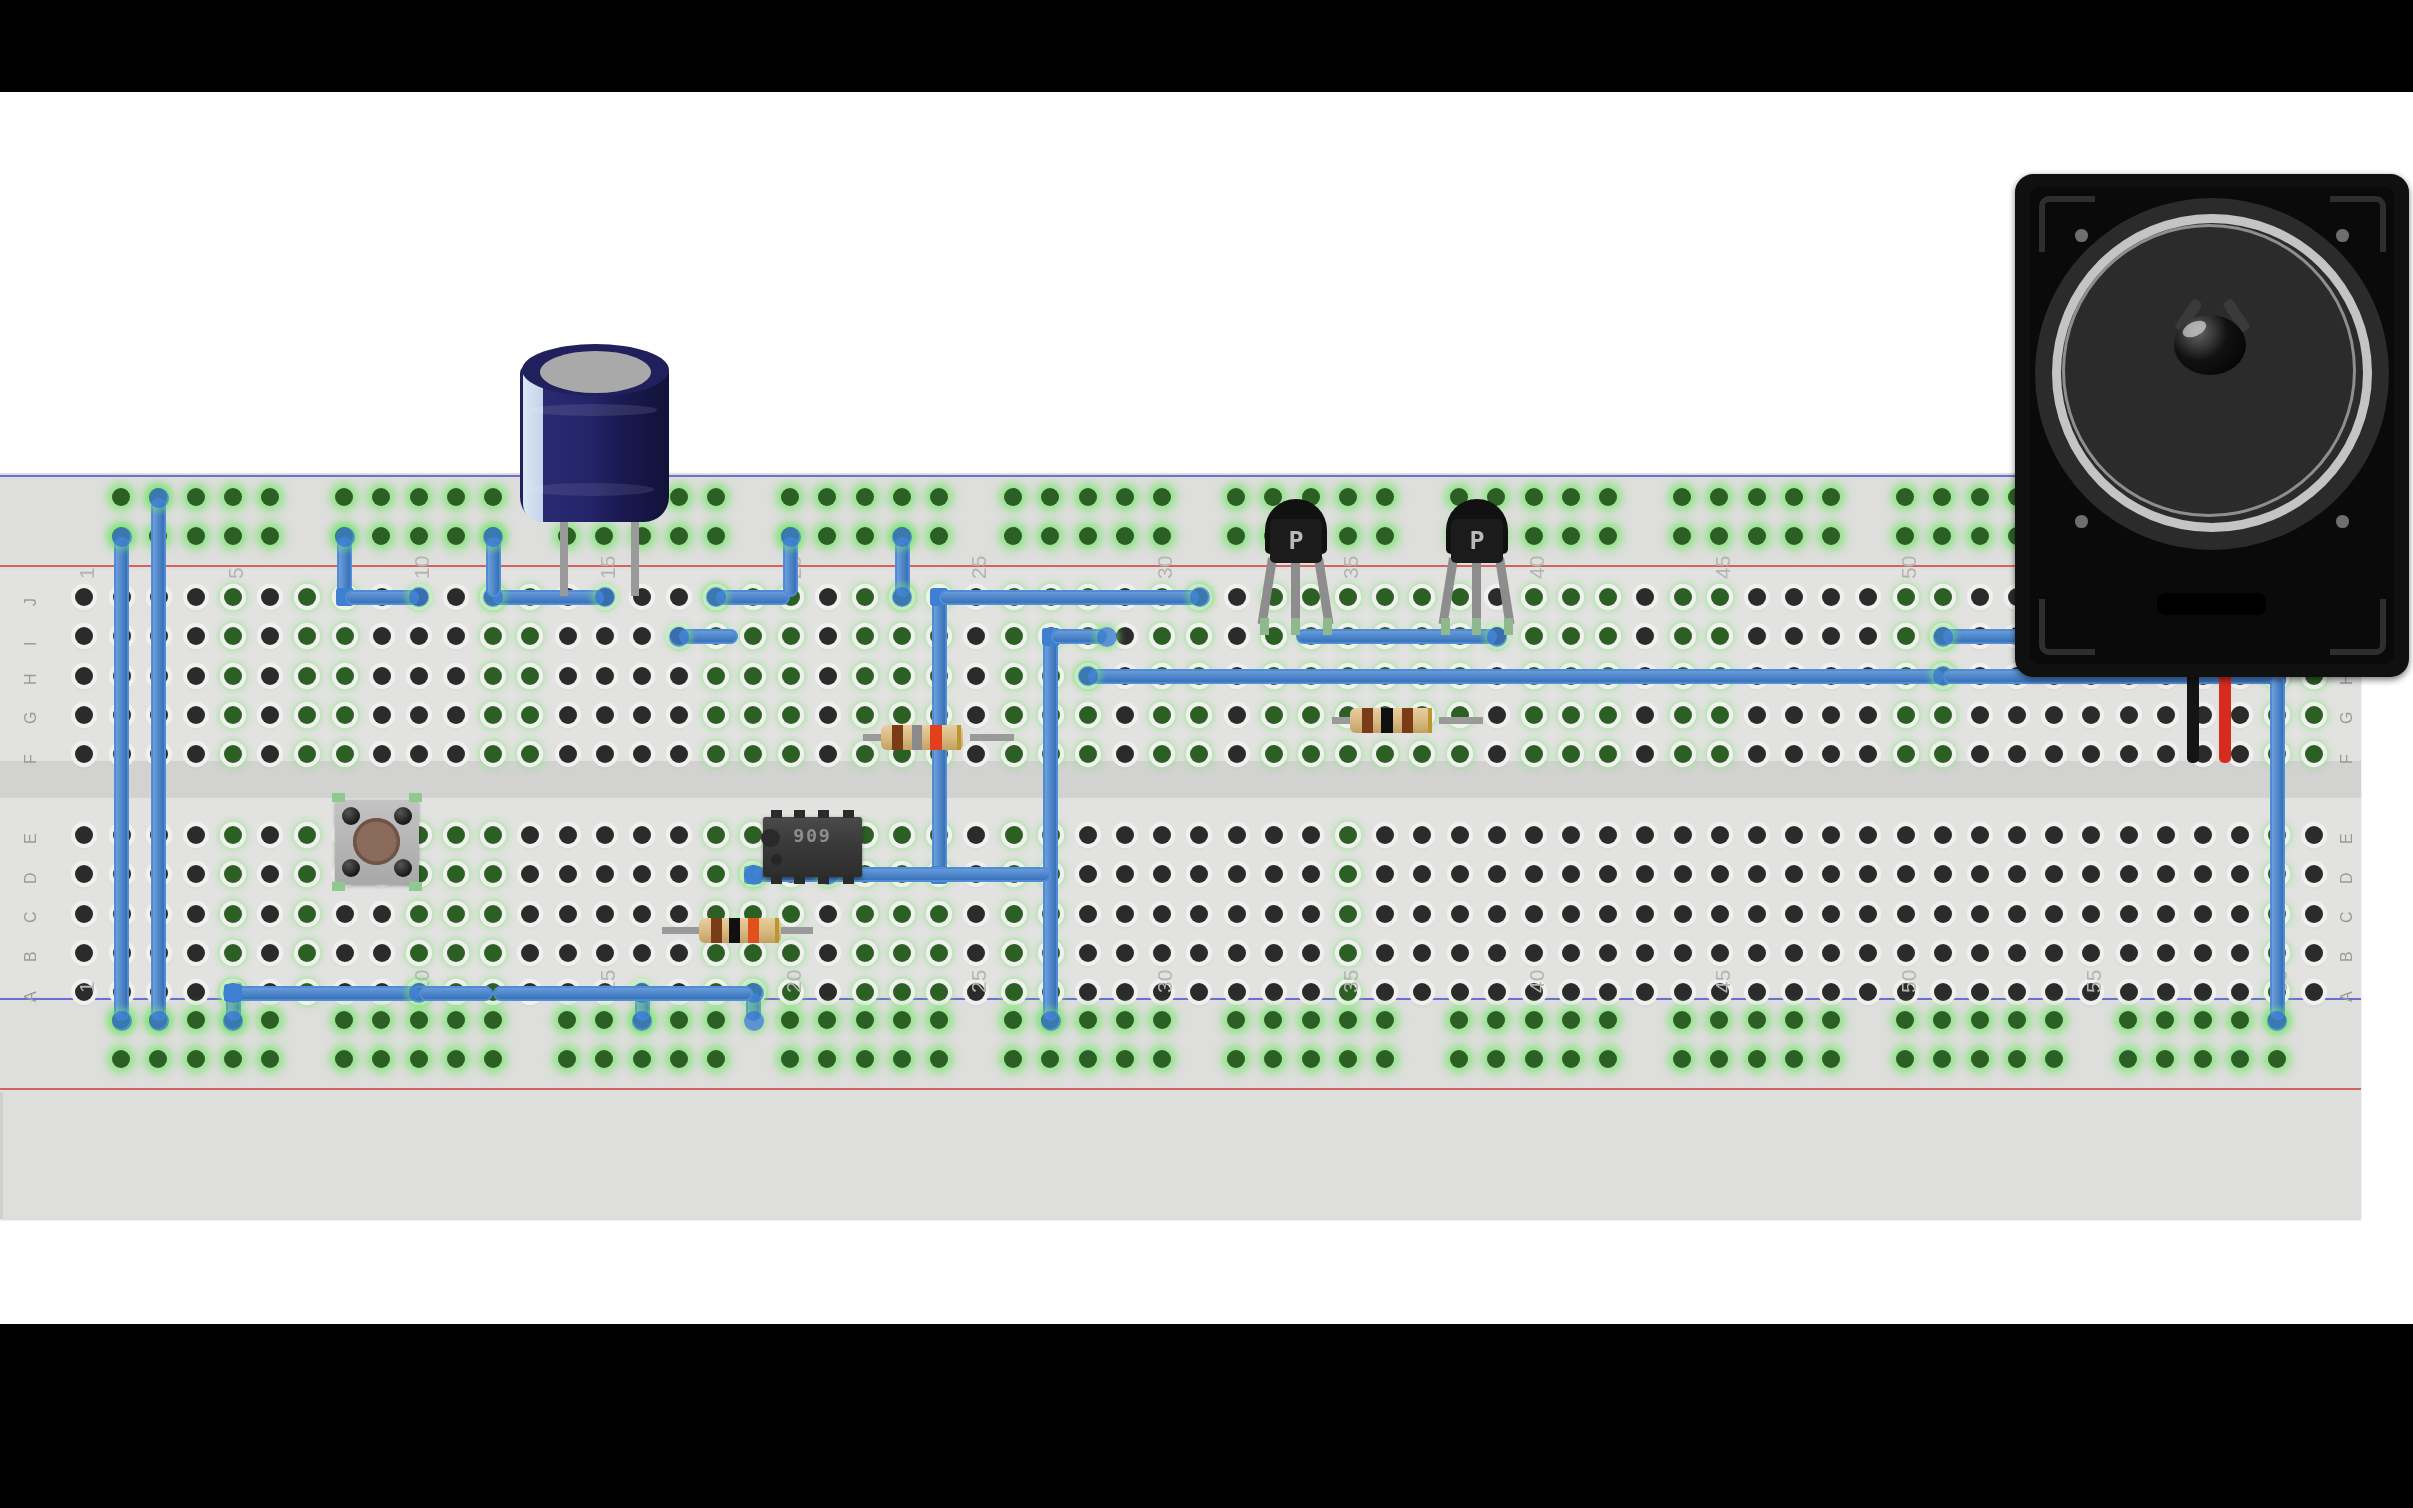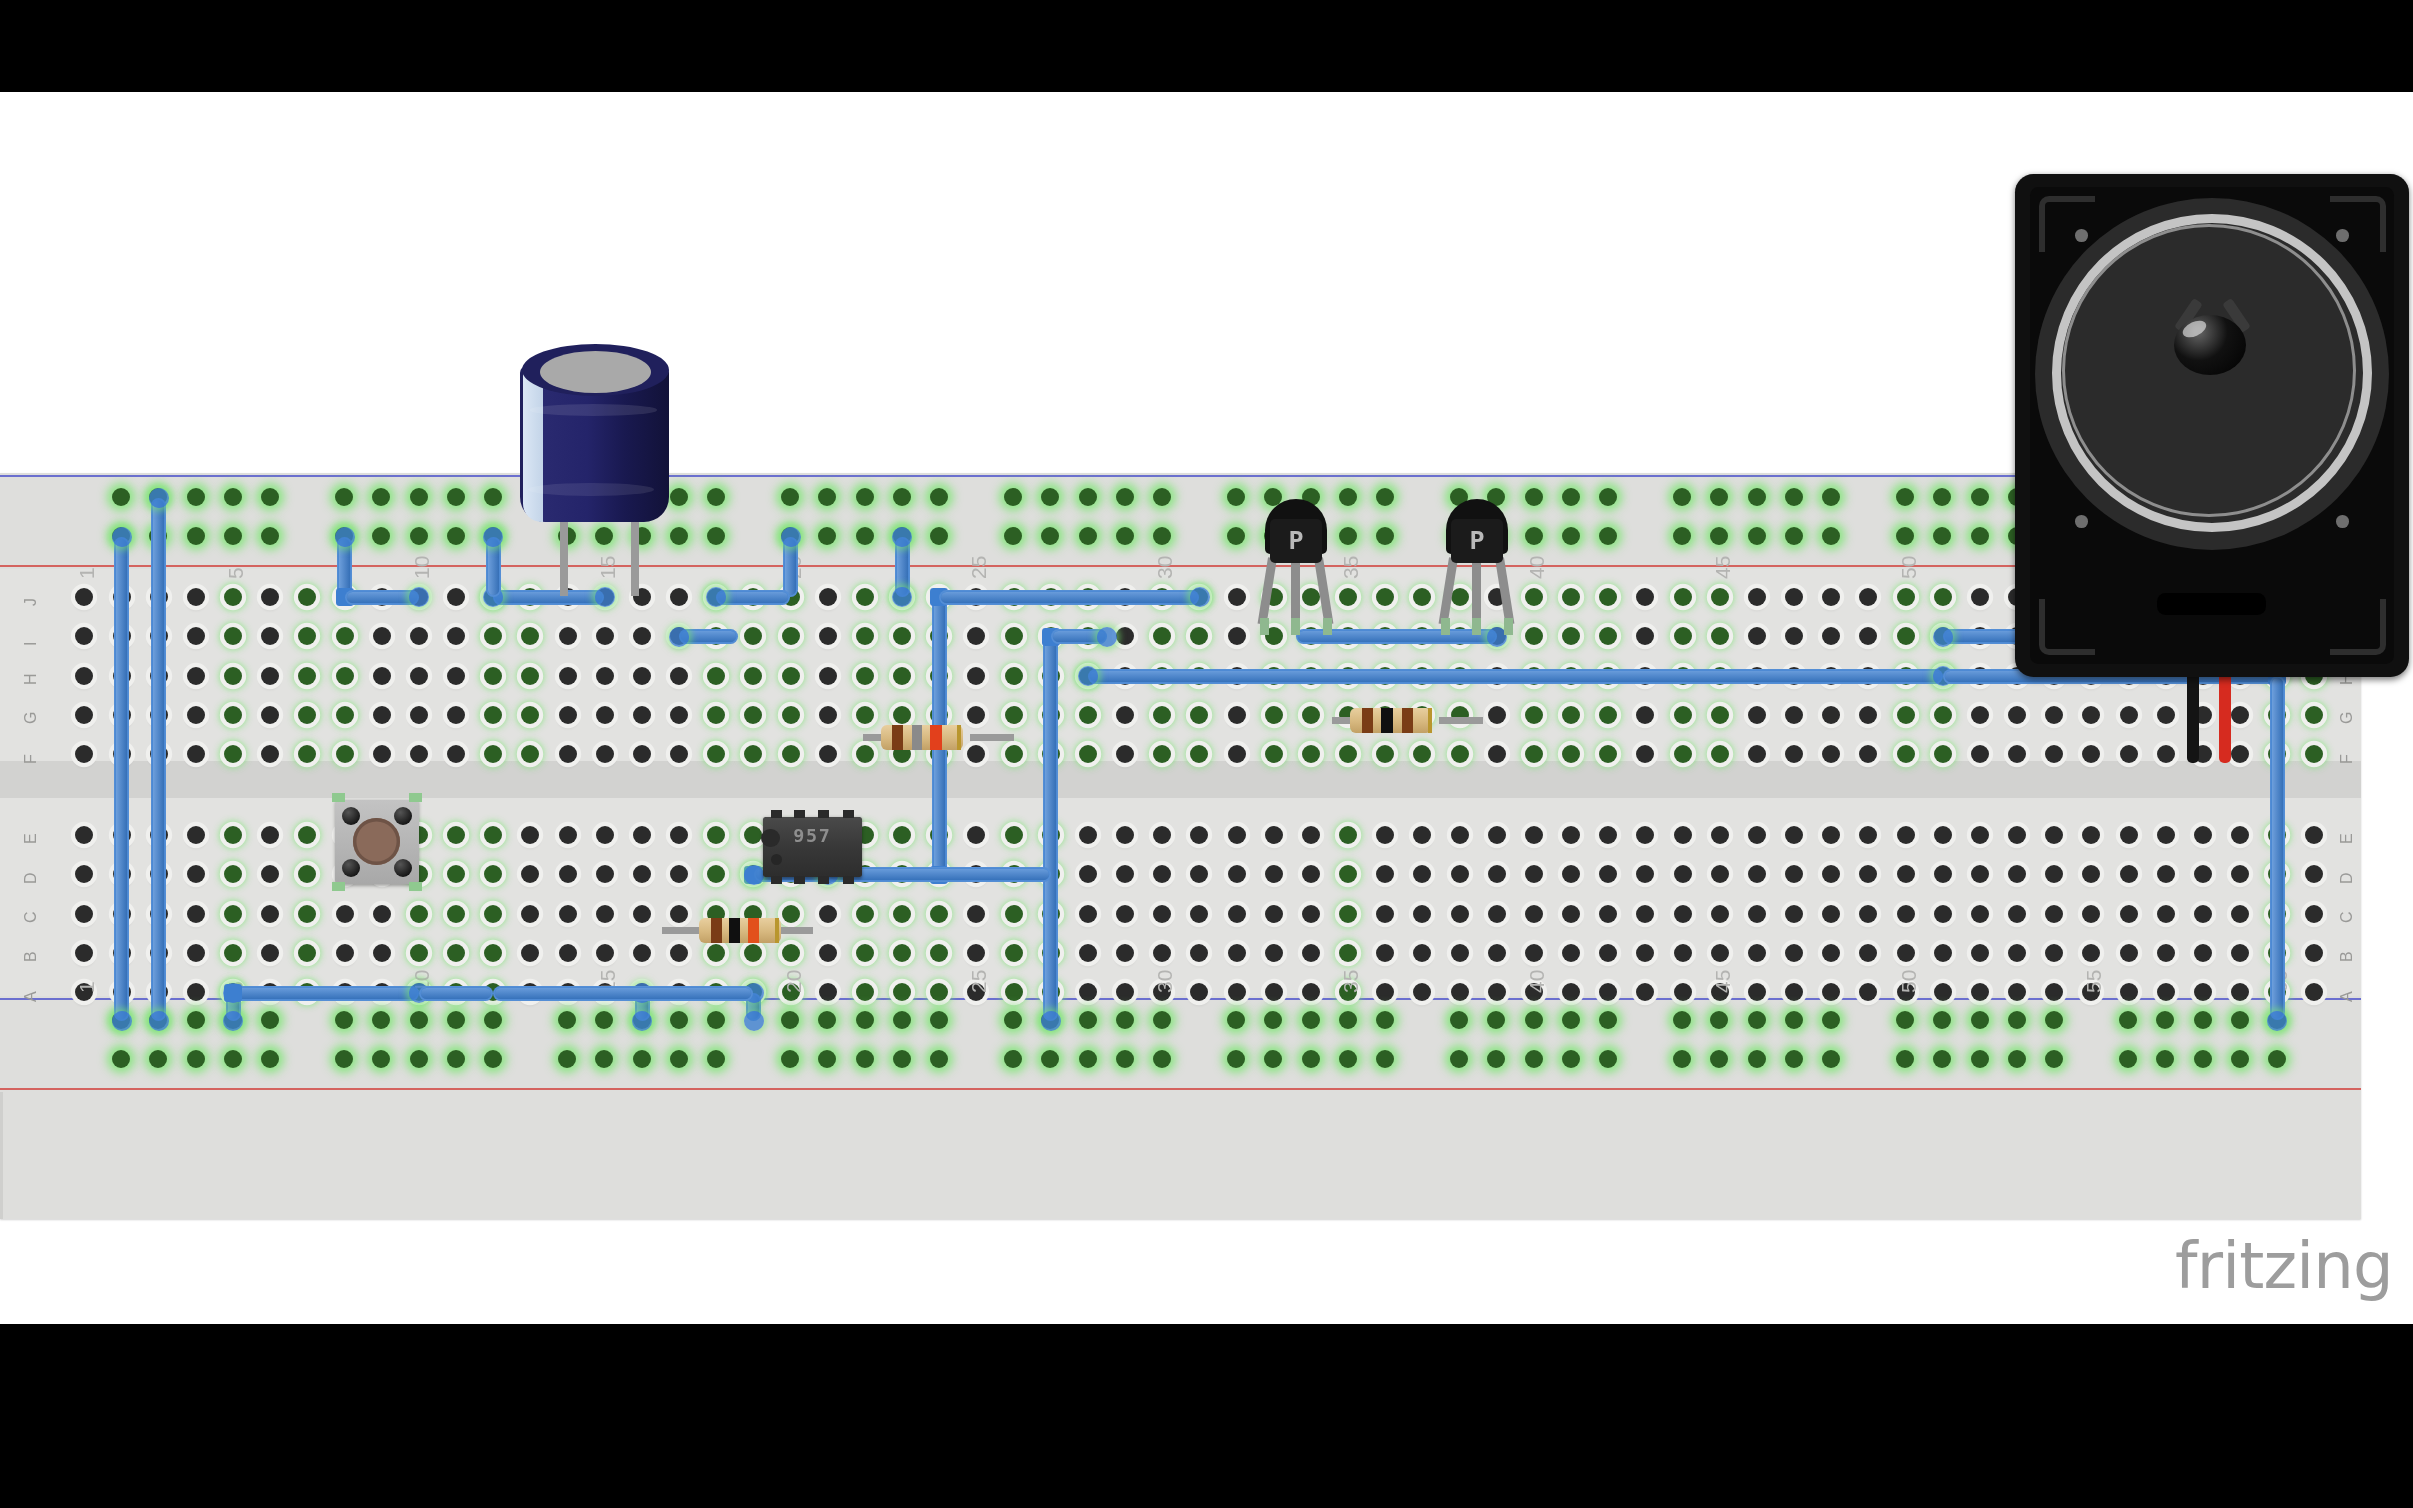--- a/index.html
+++ b/index.html
@@ -1116,21 +1116,21 @@
     <div class="icpin" style="left:7.5px;top:-6.7px;"></div>
     <div class="icpin" style="left:31px;top:-6.7px;"></div>
     <div class="icpin" style="left:55px;top:-6.7px;"></div>
     <div class="icpin" style="left:80px;top:-6.7px;"></div>
     <div class="icpin" style="left:7.5px;bottom:-6.7px;"></div>
     <div class="icpin" style="left:31px;bottom:-6.7px;"></div>
     <div class="icpin" style="left:55px;bottom:-6.7px;"></div>
     <div class="icpin" style="left:80px;bottom:-6.7px;"></div>
     <div class="notch"></div>
     <div class="dot"></div>
-    <div class="txt">957</div>
+    <div class="txt">909</div>
   </div>
 
   <div class="tr" style="left:1265px;top:499px;height:159px;">
     <div class="leg" style="left:3.4px;top:59px;height:67px;transform:rotate(9deg);transform-origin:top center;"></div>
     <div class="leg" style="left:26px;top:59px;height:67px;"></div>
     <div class="leg" style="left:49px;top:59px;height:67px;transform:rotate(-9deg);transform-origin:top center;"></div>
     <div class="legt" style="left:-5px;top:119px;"></div>
     <div class="legt" style="left:26px;top:119px;"></div>
     <div class="legt" style="left:58px;top:119px;"></div>
     <div class="cap2"></div>
@@ -1199,15 +1199,14 @@
     <div class="scr" style="left:60px;bottom:149px;"></div>
     <div class="scr" style="right:60px;bottom:149px;"></div>
     <div class="spoke" style="left:168px;top:124px;transform:rotate(34deg);"></div>
     <div class="spoke" style="left:216px;top:124px;transform:rotate(-34deg);"></div>
     <div class="dome" style="left:159px;top:141px;width:72px;height:60px;">
       <div class="gl" style="left:8.4px;top:6.7px;"></div>
     </div>
     <div class="vent" style="left:142px;top:419px;width:109px;height:22px;"></div>
   </div>
 
-  <div class="logo" style="left:2175px;top:1229px;">fritzing</div>
 </div>
 
 
 </body></html>

